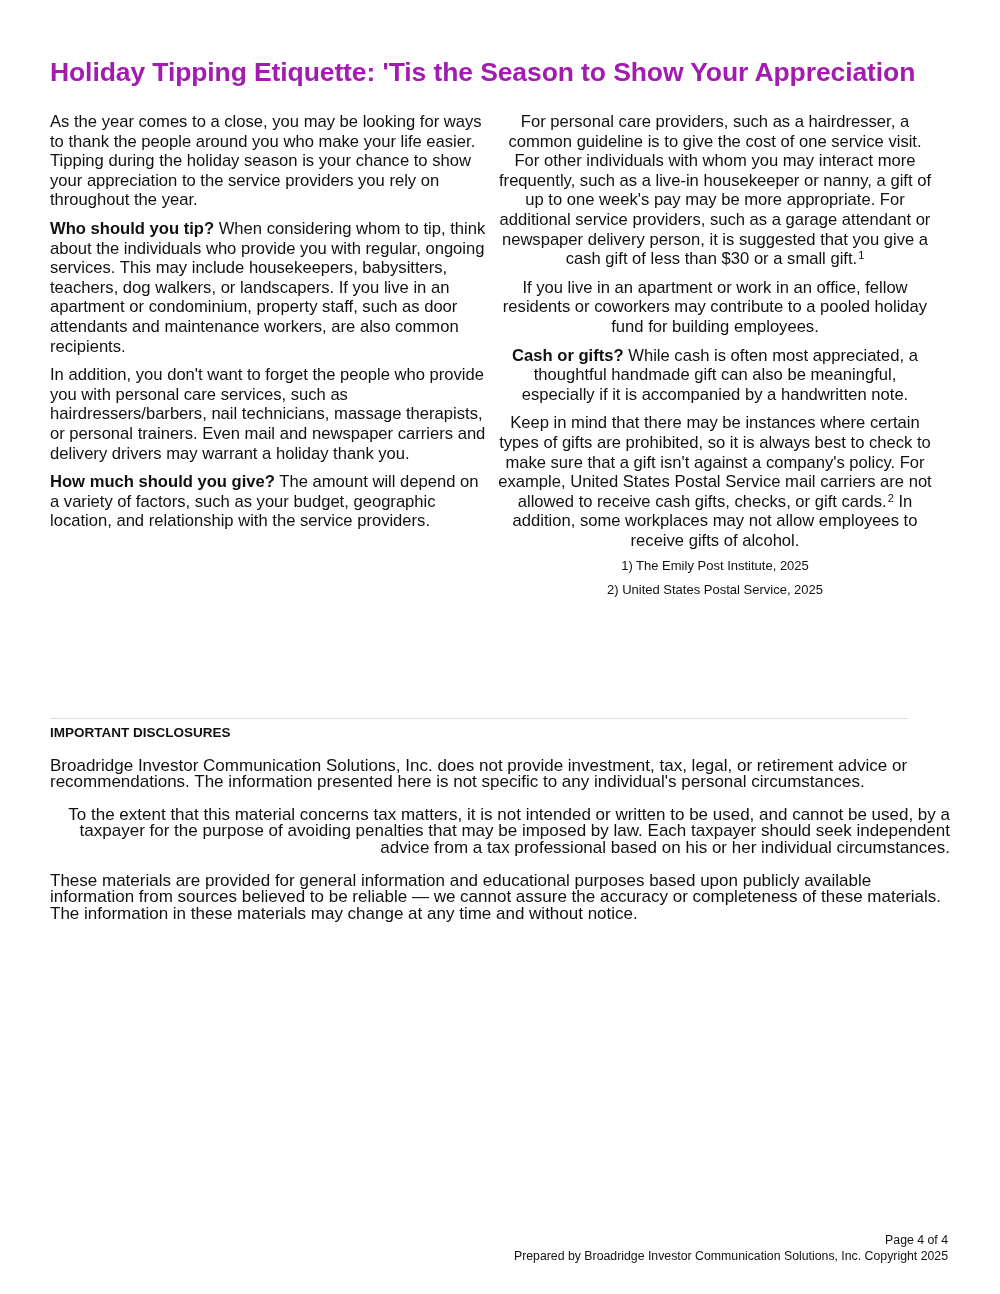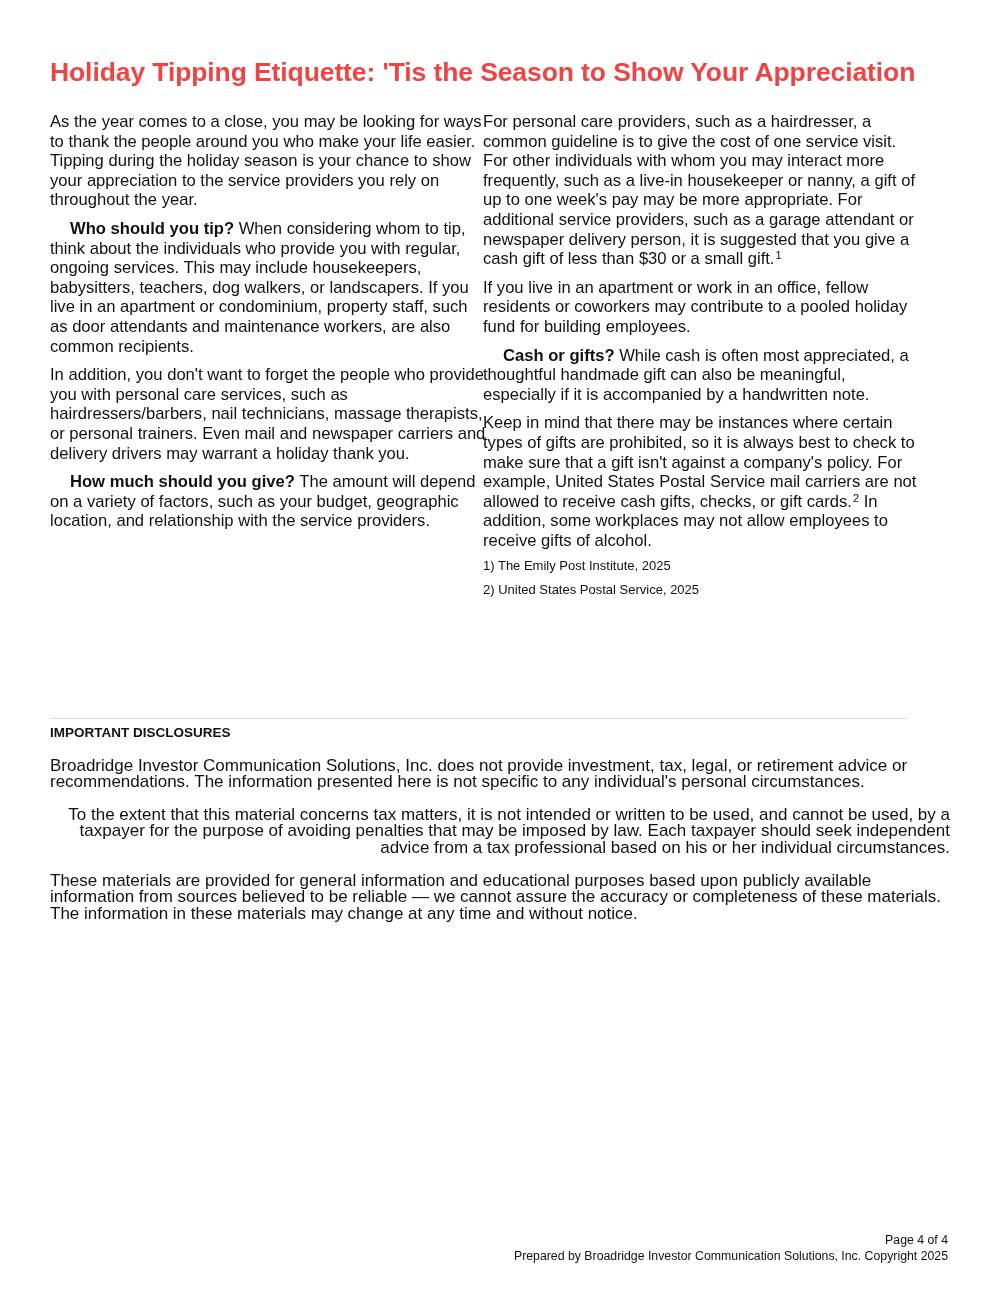--- a/index.html
+++ b/index.html
@@ -3,30 +3,30 @@
   <meta charset="utf-8">
   <style>
     html, body { margin: 0; padding: 0; background: #ffffff; }
     body {
       width: 1000px; height: 1294px; position: relative; overflow: hidden;
       font-family: "Liberation Sans", sans-serif; color: #111111;
     }
     .title {
       position: absolute; left: 50px; top: 57px;
       font-size: 26.5px; font-weight: bold; letter-spacing: -0.1px;
-      margin: 0; white-space: nowrap; color: #ef4444;
+      margin: 0; white-space: nowrap; color: #a21caf;
     }
     .col {
       position: absolute; top: 112px; width: 440px;
       font-size: 16.6px; line-height: 19.6px;
     }
     .col.left { left: 50px; width: 438px; }
-    .col.right { left: 483px; width: 440px; }
+    .col.right { left: 495px; width: 440px; text-align: center; }
     .col p { margin: 0 0 9px 0; }
-    .col b { font-weight: bold; margin-left: 20px; }
+    .col b { font-weight: bold; }
     sup.fn { font-size: 11px; vertical-align: 5px; line-height: 0; margin-left: 1px; }
     .footnote { font-size: 13px; line-height: 14px; margin: 0 0 10px 0 !important; }
     .rule {
       position: absolute; left: 50px; top: 718px; width: 858px; height: 1px;
       background: #dddddd;
     }
     .disc-heading {
       position: absolute; left: 50px; top: 725px;
       font-size: 13.5px; font-weight: bold; margin: 0;
     }

